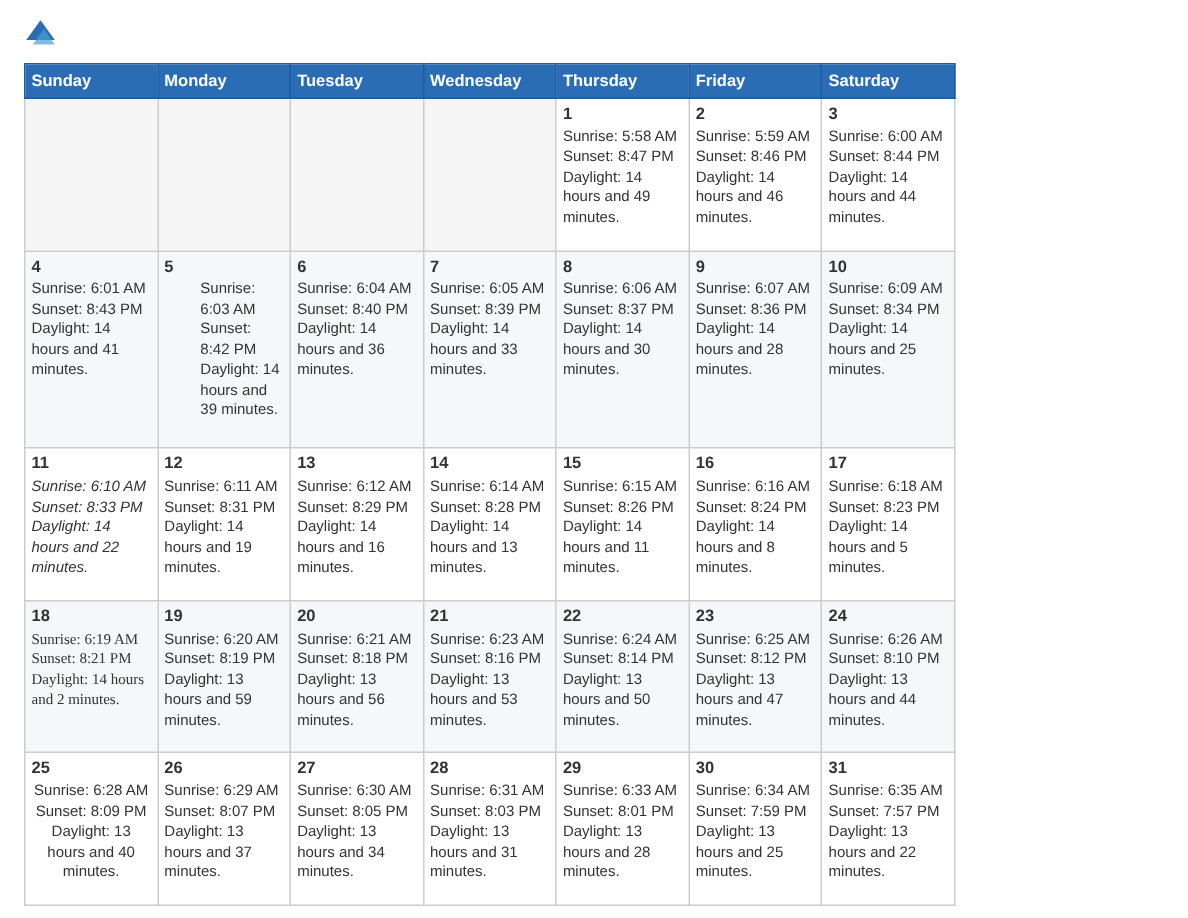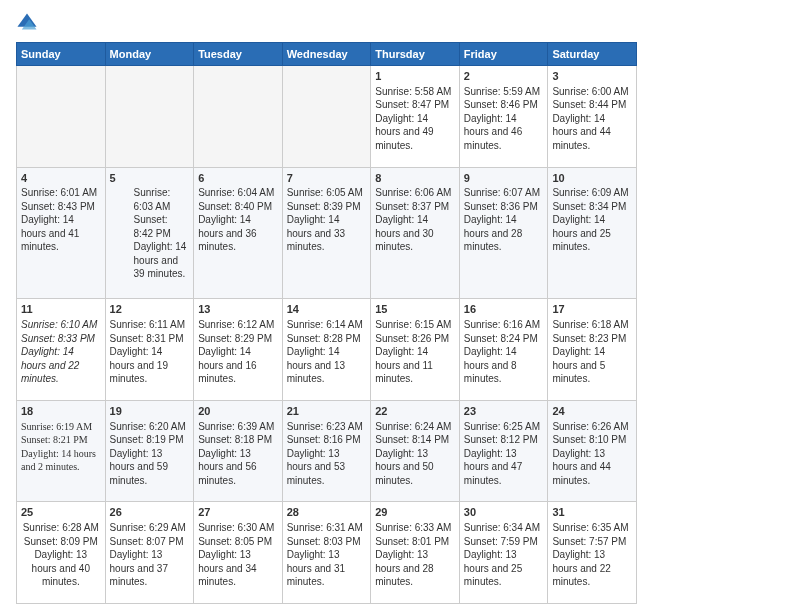--- a/index.html
+++ b/index.html
@@ -255,21 +255,21 @@
 Daylight: 14 hours and 2 minutes.</div>
           </td>
           <td>
             <span class="day-number">19</span>
             <div class="day-info" style="white-space: pre-line;">Sunrise: 6:20 AM
 Sunset: 8:19 PM
 Daylight: 13 hours and 59 minutes.</div>
           </td>
           <td>
             <span class="day-number">20</span>
-            <div class="day-info" style="white-space: pre-line;">Sunrise: 6:39 AM
+            <div class="day-info" style="white-space: pre-line;">Sunrise: 6:21 AM
 Sunset: 8:18 PM
 Daylight: 13 hours and 56 minutes.</div>
           </td>
           <td>
             <span class="day-number">21</span>
             <div class="day-info" style="white-space: pre-line;">Sunrise: 6:23 AM
 Sunset: 8:16 PM
 Daylight: 13 hours and 53 minutes.</div>
           </td>
           <td>

